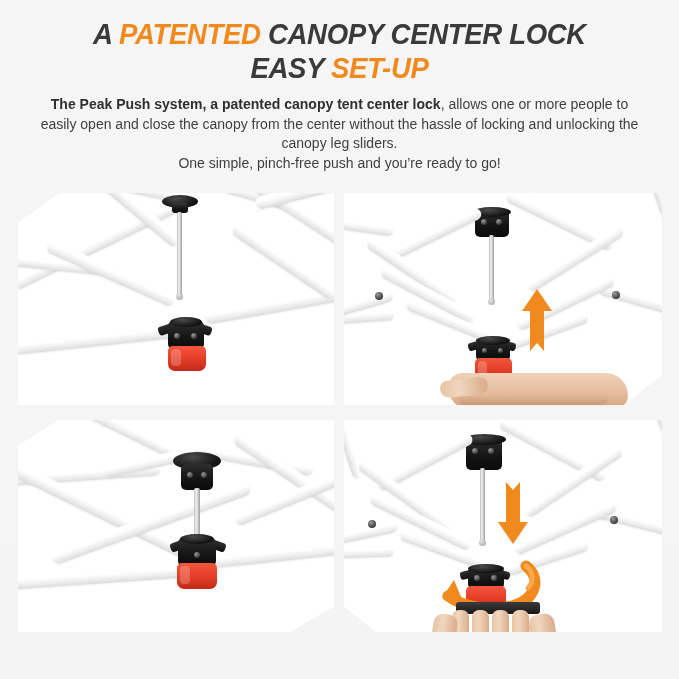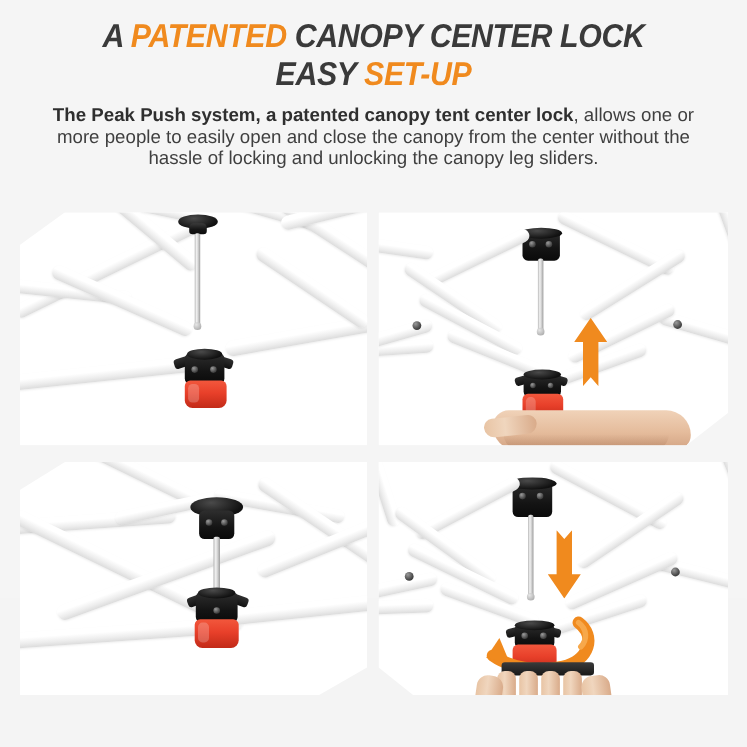--- a/index.html
+++ b/index.html
@@ -22,21 +22,21 @@
     transform:scaleX(0.92);
     transform-origin:center top;
     white-space:nowrap;
   }
   .headline .hl-orange{color:#f08a1e;}
   .headline-l2{margin-top:3px;}
 
   .desc{
     margin:12px auto 0 auto;
     width:600px;
-    font-size:17px;
+    font-size:14px;
     line-height:19.5px;
     color:#3f3f3f;
     text-align:center;
   }
   .desc b{font-weight:bold;color:#2f2f2f;}
 
   
   .grid{
     position:absolute;
     left:0;top:190px;
@@ -141,20 +141,21 @@
       <span>A </span><span class="hl-orange">PATENTED</span><span> CANOPY CENTER LOCK</span>
     </div>
 
     <div class="headline headline-l2">
       <span>EASY </span><span class="hl-orange">SET-UP</span>
     </div>
 
     <div class="desc">
       <b>The Peak Push system, a patented canopy tent center lock</b><span>, allows one or more people to easily open and close the canopy from the center without the hassle of locking and unlocking the canopy leg sliders.</span>
       <br>
+      <span>One simple, pinch-free push and you’re ready to go!</span>
     </div>
   </div>
 
   <div class="grid">
 
     <div class="panel p-tl">
       <div class="scene">
 
         <div class="tube" style="left:-14px;top:44px;width:190px;height:13px;transform:rotate(-26deg);"></div>
         <div class="tube" style="left:28px;top:-4px;width:150px;height:13px;transform:rotate(40deg);"></div>

